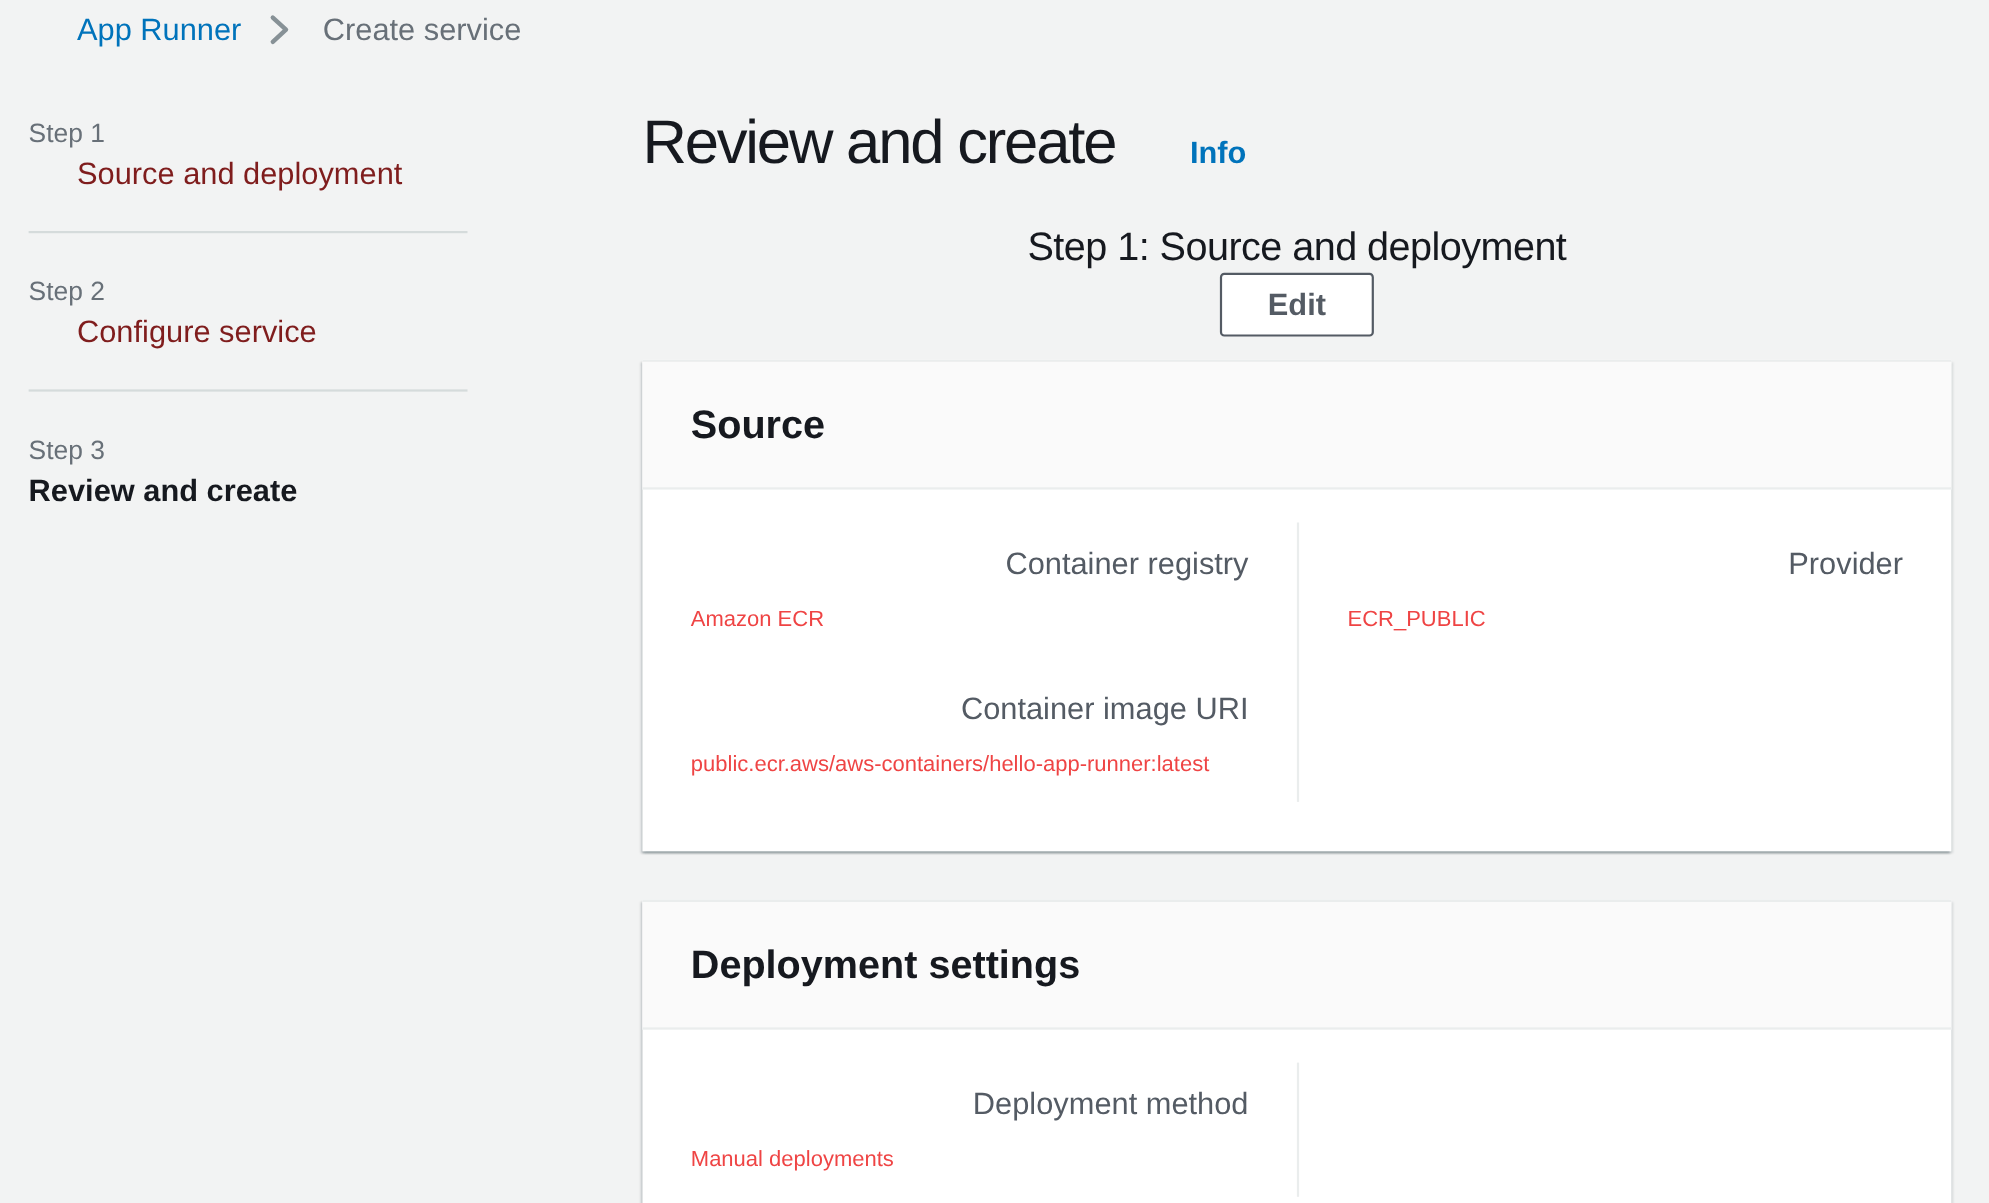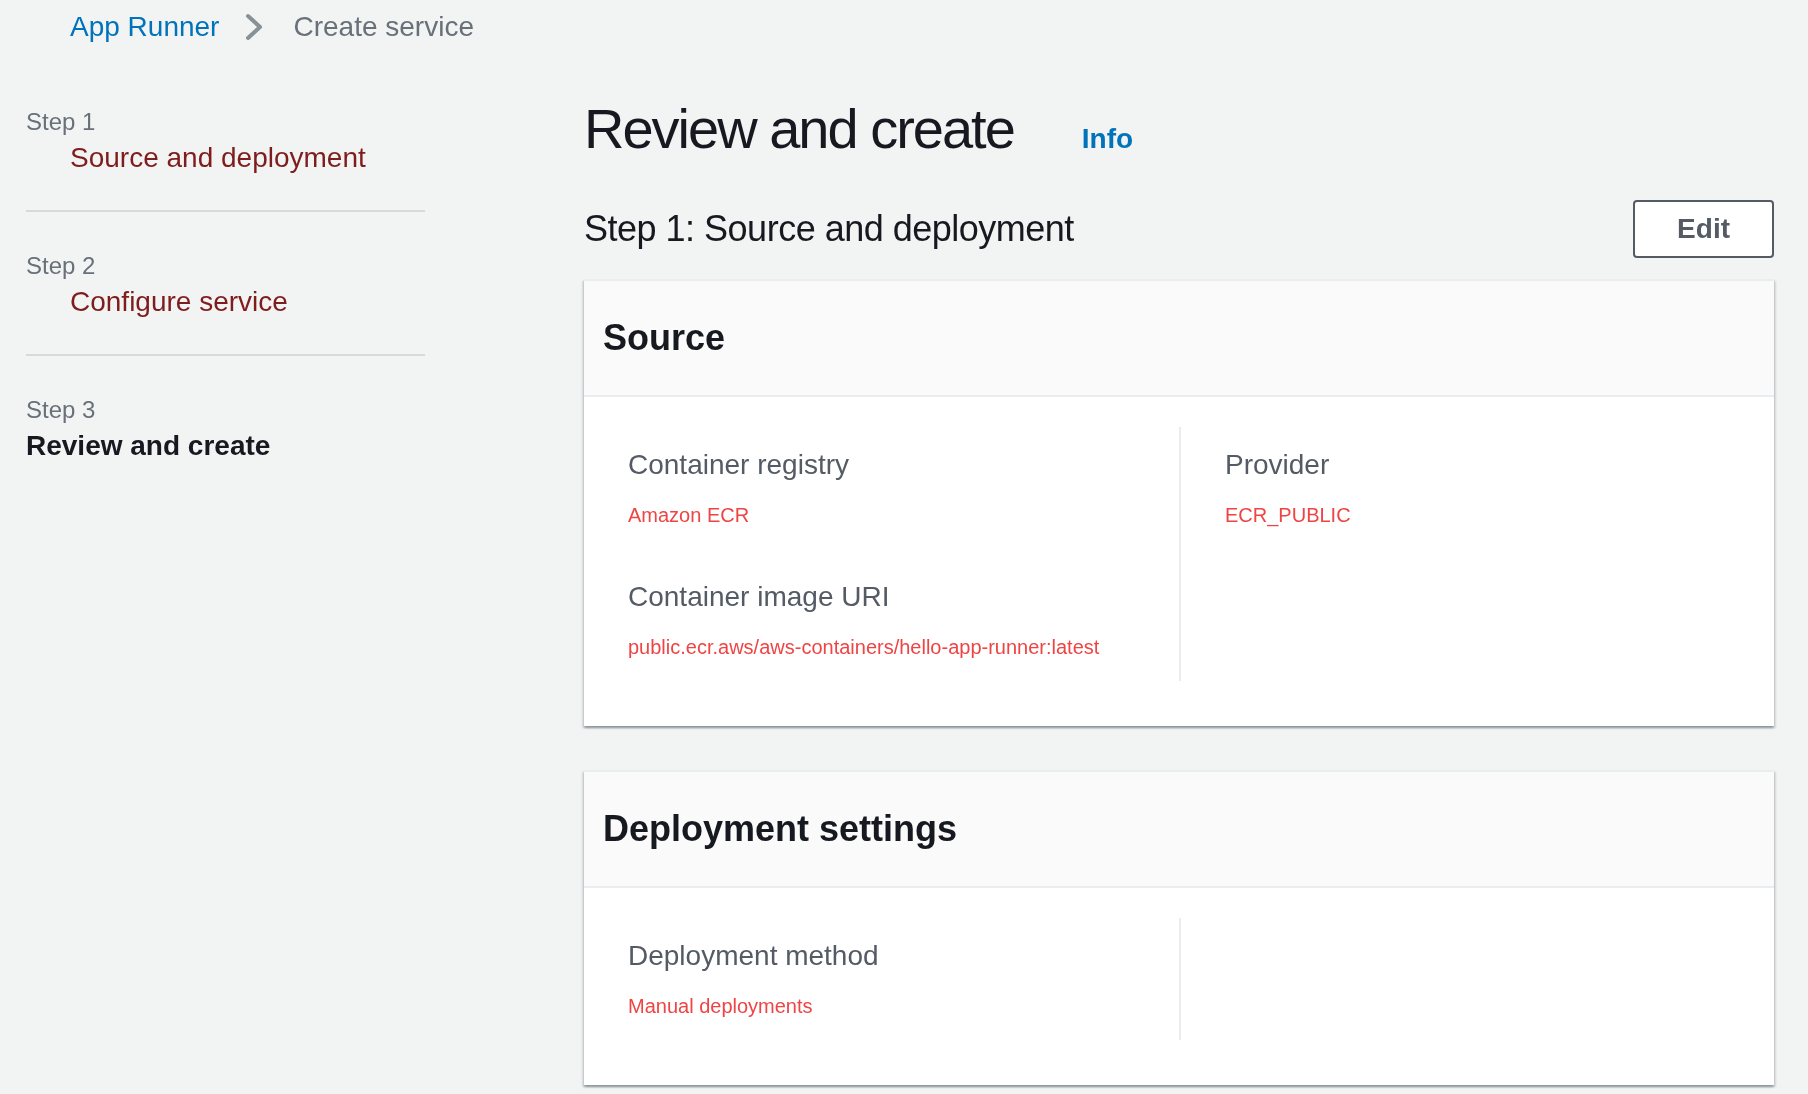--- a/index.html
+++ b/index.html
@@ -26,42 +26,42 @@
   .step-link { display:block; font-size:28px; line-height:36px; color:#7f1d1d; }
   .step-current { font-size:28px; line-height:36px; font-weight:bold; color:#16191f; }
   .steps-nav hr { border:none; border-top:2px solid #d5dbdb; margin:34px 0 38px 0; }
 
   
   .main { margin-left:159px; margin-top:52px; width:1190px; flex:none; }
   .h1row { display:flex; align-items:baseline; gap:24px; }
   h1 { margin:0; font-size:56px; line-height:64px; font-weight:400; letter-spacing:-2px; color:#16191f; }
   .info-link { font-size:28px; font-weight:bold; color:#0073bb; }
 
-  .h2row { margin-top:39px; display:flex; justify-content:space-between; align-items:center; }
+  .h2row { margin-top:39px; display:flex; justify-content:space-between; align-items:center;flex-direction:column; }
   h2 { margin:0; font-size:36px; line-height:48px; font-weight:400; letter-spacing:-0.5px; color:#16191f; }
   .edit-btn {
     height:58px; padding:0 42px; background:#fff;
     border:2px solid #545b64; border-radius:4px;
     font-family:inherit; font-size:28px; font-weight:bold; color:#545b64;
     cursor:pointer;
   }
 
   .card {
     margin-top:21px; background:#fff; border-top:2px solid #eaeded;
     box-shadow: 0 2px 2px rgba(0,28,36,.30), 2px 2px 2px rgba(0,28,36,.10), -2px 2px 2px rgba(0,28,36,.10);
   }
   .card + .card { margin-top:44px; }
-  .card-header { background:#fafafa; padding:33px 19px; border-bottom:2px solid #eaeded; }
+  .card-header { background:#fafafa; padding:33px 44px; border-bottom:2px solid #eaeded; }
   .card-header h3 { margin:0; font-size:36px; line-height:48px; font-weight:bold; color:#16191f; }
   .card-body { padding:30px 0 45px 0; }
   .cols { display:flex; }
   .col { width:50%; padding:16px 44px 12px 44px; }
   .col + .col { border-left:2px solid #eaeded; }
   .field + .field { margin-top:38px; }
-  .field-label { font-size:28px; line-height:44px; color:#545b64; margin-bottom:6px; }
+  .field-label { font-size:28px; line-height:44px; color:#545b64; margin-bottom:6px;text-align:right; }
   .field-value { font-size:20px; line-height:44px; color:#ef4444; }
   .w-uri { max-width:500px; }
 </style>
 </head>
 <body>
 
 <div class="breadcrumb">
   <a class="crumb-link">App Runner</a>
   <span class="crumb-sep">
     <svg width="22" height="30" viewBox="0 0 22 30">

